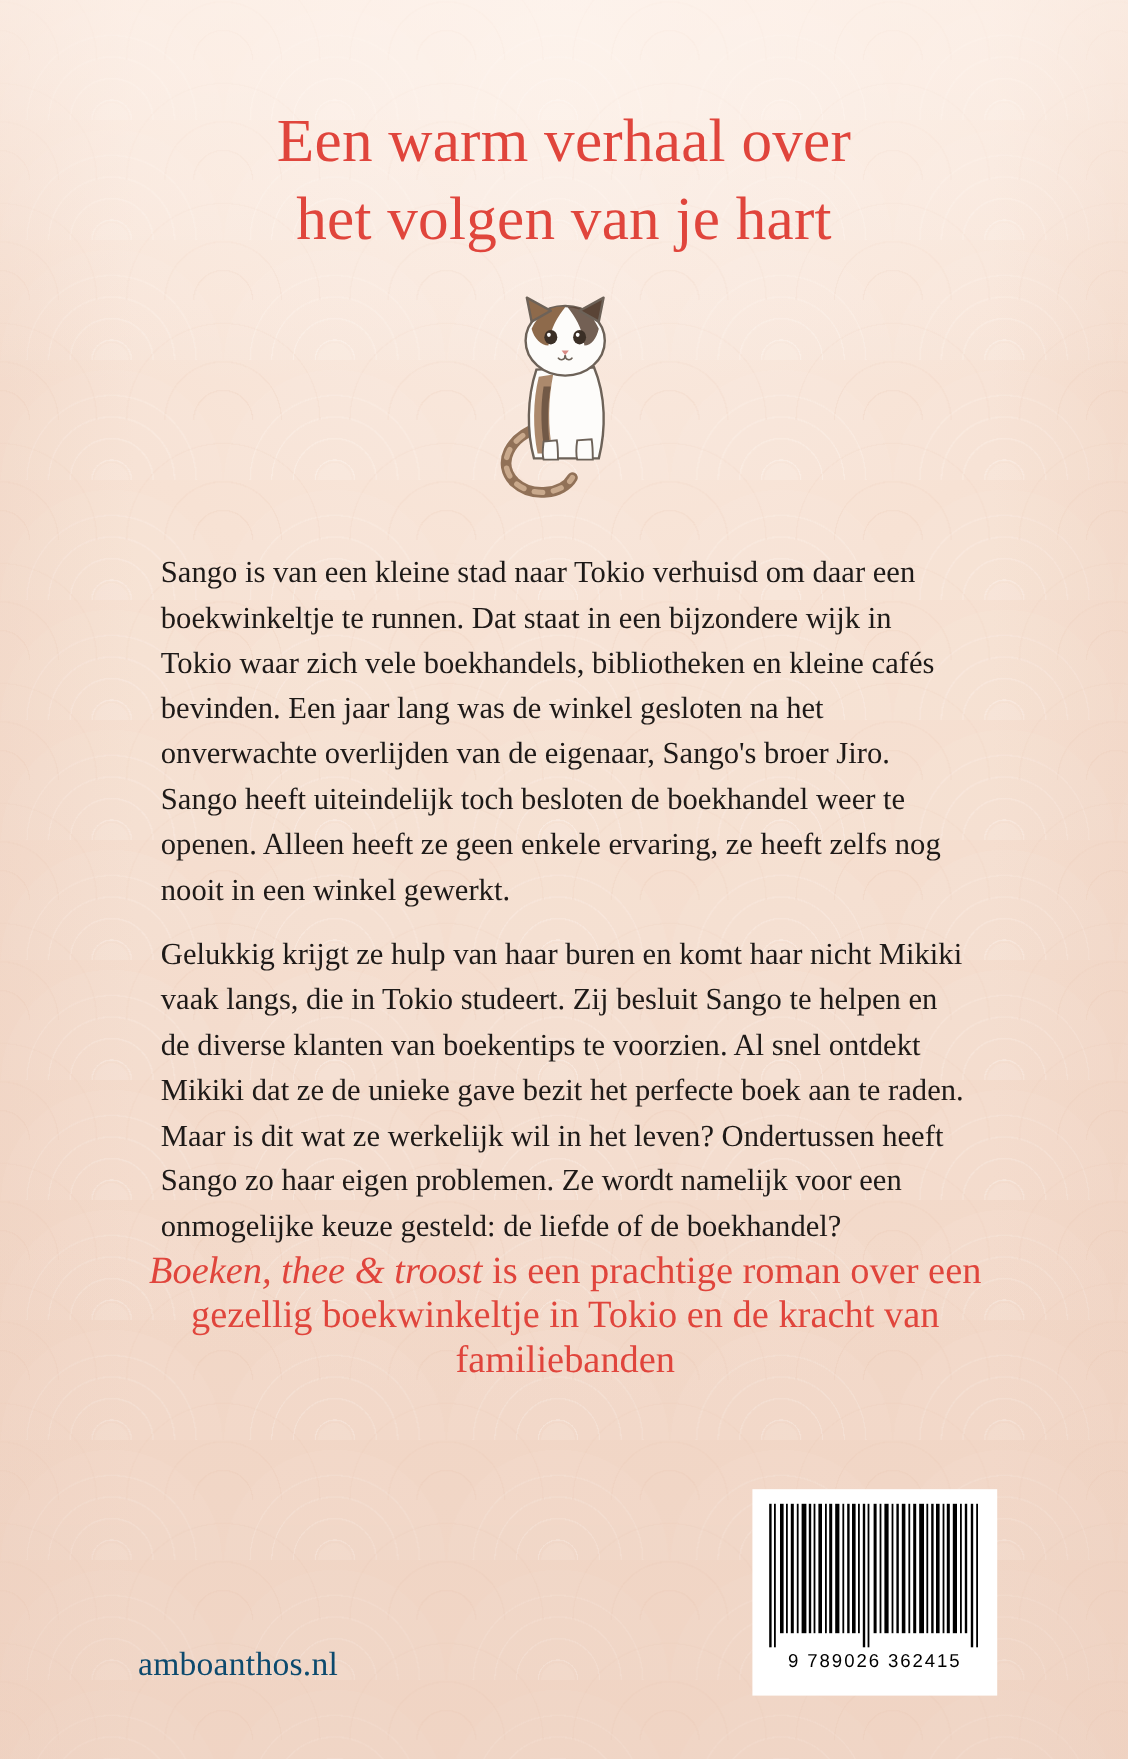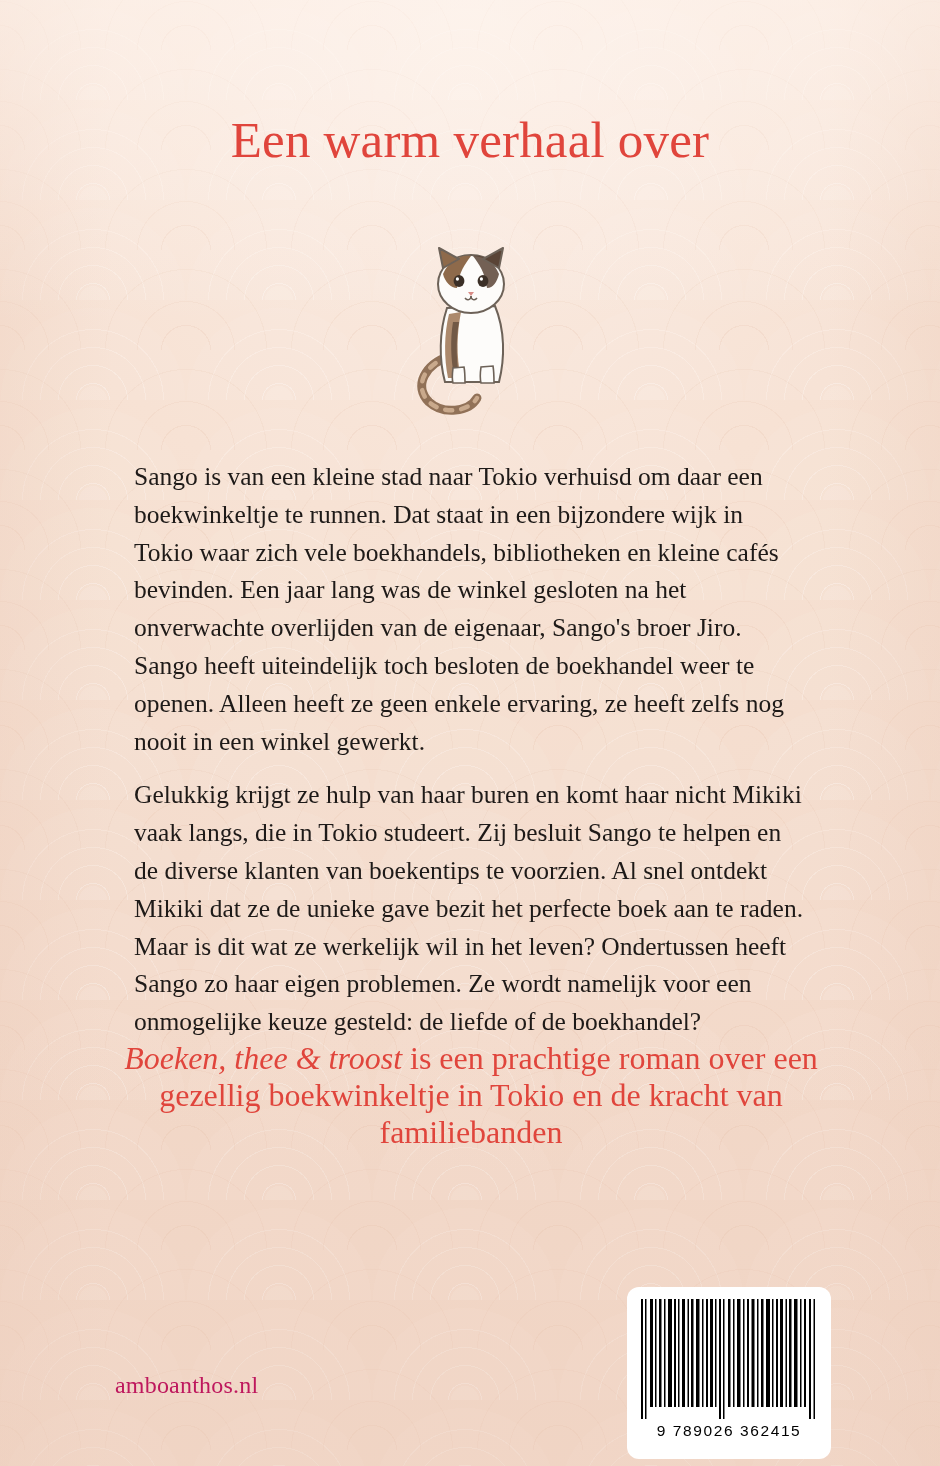--- a/index.html
+++ b/index.html
@@ -70,21 +70,21 @@
     right: 0;
     text-align: center;
     color: #e0453c;
     font-family: "Liberation Serif", serif;
     font-size: 51px;
     line-height: 1.28;
     letter-spacing: 0.2px;
     padding: 0 90px;
     box-sizing: border-box;
   }
-  .headline .line { display: block; white-space: nowrap; margin-top: 22px; }
+  .headline .line { display: block; white-space: nowrap; }
   
   .cat-wrap {
     position: absolute;
     top: 236px;
     left: 0;
     right: 0;
     display: flex;
     justify-content: center;
   }
   
@@ -111,68 +111,68 @@
     line-height: 37px;
     text-align: center;
   }
   .accent-block em {
     font-style: italic;
   }
   
   .barcode-box {
     position: absolute;
     left: 627px;
-    top: 1287px;
+    top: 1241px;
     width: 204px;
     height: 172px;
     background: #ffffff;
     box-sizing: border-box;
     padding: 12px 12px 4px 12px;
     display: flex;
     flex-direction: column;
     align-items: center;
-    border-radius: 12px;
   }
   .barcode-bars {
     width: 180px;
     height: 120px;
     display: block;
   }
   .barcode-digits {
     font-family: "Liberation Sans", sans-serif;
     font-size: 15.5px;
     letter-spacing: 1.6px;
     color: #000;
     margin-top: 3px;
     white-space: nowrap;
   }
   
   .publisher {
     position: absolute;
     left: 115px;
     top: 1372px;
-    color: #be185d;
-    font-family: "Liberation Serif", serif;
-    font-size: 24px;
+    color: #0c4a6e;
+    font-family: "Liberation Serif", serif;
+    font-size: 28px;
     letter-spacing: 0.2px;
   }
 </style>
 </head>
 <body>
 
 <div class="page">
   <div class="bg-base"></div>
   <div class="bg-fans"></div>
   <div class="bg-fans2"></div>
   <div class="bg-vignette"></div>
 
   <div class="content">
 
     <div class="headline">
       <span class="line">Een warm verhaal over</span>
+      <span class="line">het volgen van je hart</span>
     </div>
 
     <div class="cat-wrap">
       <svg width="150" height="190" viewBox="0 0 150 190">
 
         <path d="M55 120 C 30 128, 18 150, 34 166 C 48 179, 74 176, 82 162" fill="none" stroke="#8b6a50" stroke-width="9" stroke-linecap="round" opacity="0.95"></path>
         <path d="M55 120 C 30 128, 18 150, 34 166 C 48 179, 74 176, 82 162" fill="none" stroke="#c9a98c" stroke-width="4.5" stroke-linecap="round" stroke-dasharray="7 9"></path>
 
         <path d="M52 72 C 44 96, 44 124, 50 146 L 104 146 C 110 122, 110 94, 100 70 Z" fill="#fdfcfa" stroke="#6d6258" stroke-width="2"></path>
 

